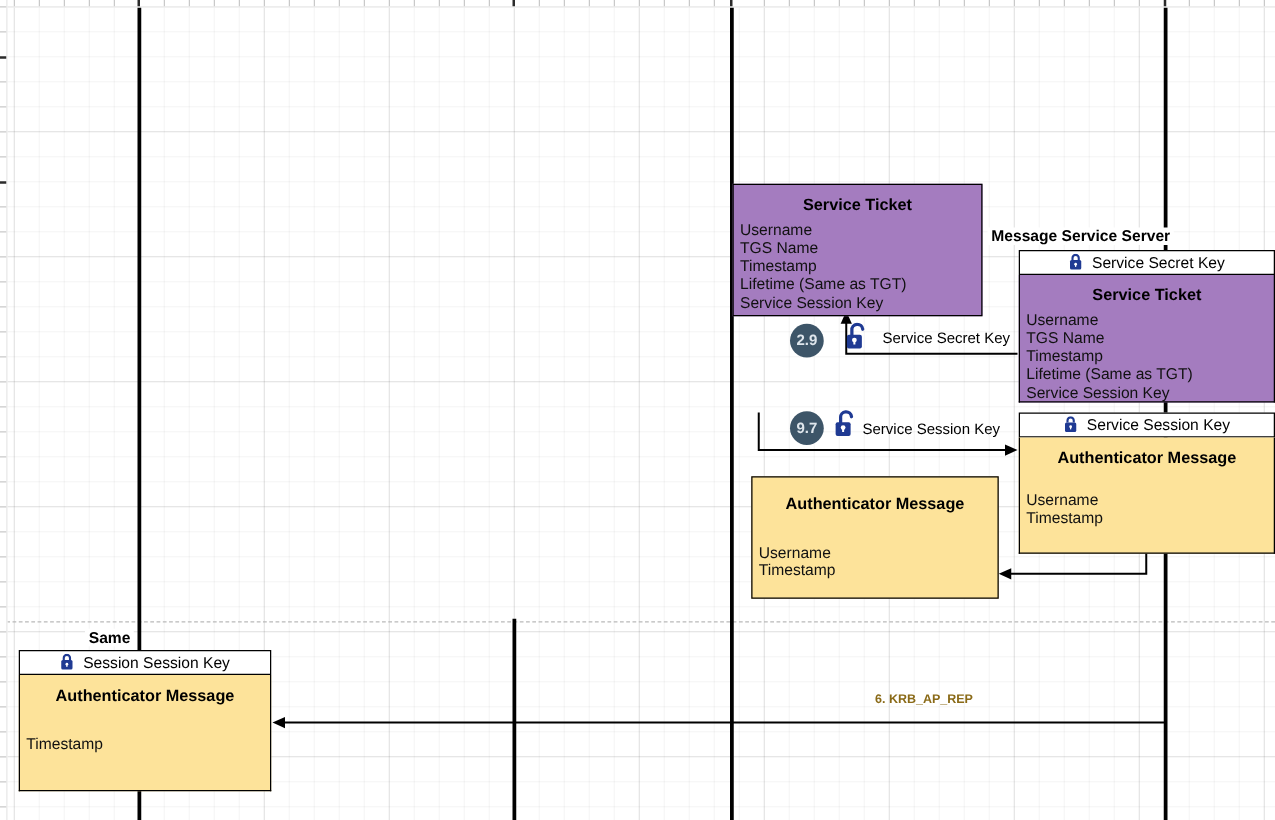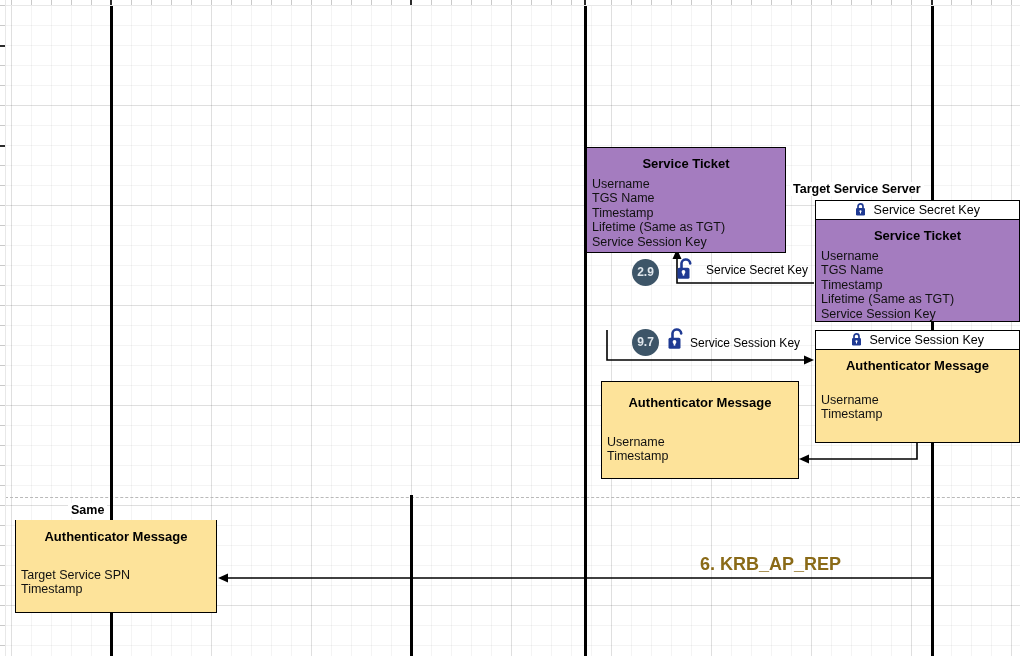--- a/index.html
+++ b/index.html
@@ -137,21 +137,21 @@
   }
   .key-label {
     position: absolute;
     font-size: 12px;
     color: #000000;
     white-space: nowrap;
     z-index: 14;
   }
   .flow-label {
     position: absolute;
-    font-size: 18px;
+    font-size: 10px;
     font-weight: bold;
     color: #8a6a17;
     white-space: nowrap;
     z-index: 14;
   }
 
   
   .step-badge {
     position: absolute;
     width: 27px;
@@ -202,21 +202,21 @@
       <div class="body-lines" style="padding-top:6px;">
         <div>Username</div>
         <div>TGS Name</div>
         <div>Timestamp</div>
         <div>Lifetime (Same as TGT)</div>
         <div>Service Session Key</div>
       </div>
     </div>
   </div>
 
-  <div class="plain-label" style="left:790px; top:182px;">Target Service Server</div>
+  <div class="plain-label" style="left:790px; top:182px;">Message Service Server</div>
 
   <div class="node" style="left:815px; top:200px; width:205px;">
     <div class="node-header">
       <span class="lock-inline">
         <svg width="11" height="13" viewBox="0 0 11 13">
           <path d="M3 5 V3.4 A2.5 2.5 0 0 1 8 3.4 V5" fill="none" stroke="#1f3a93" stroke-width="1.7"></path>
           <rect x="1" y="5" width="9" height="7.5" rx="1.2" fill="#1f3a93"></rect>
           <circle cx="5.5" cy="8.3" r="1.1" fill="#ffffff"></circle>
           <rect x="5" y="8.3" width="1" height="2.2" fill="#ffffff"></rect>
         </svg>
@@ -262,24 +262,34 @@
       <div class="body-lines" style="padding-top:25px;">
         <div>Username</div>
         <div>Timestamp</div>
       </div>
     </div>
   </div>
 
   <div class="plain-label" style="left:68px; top:503px;">Same</div>
 
   <div class="node" style="left:15px; top:520px; width:202px;">
+    <div class="node-header">
+      <span class="lock-inline">
+        <svg width="11" height="13" viewBox="0 0 11 13">
+          <path d="M3 5 V3.4 A2.5 2.5 0 0 1 8 3.4 V5" fill="none" stroke="#1f3a93" stroke-width="1.7"></path>
+          <rect x="1" y="5" width="9" height="7.5" rx="1.2" fill="#1f3a93"></rect>
+          <circle cx="5.5" cy="8.3" r="1.1" fill="#ffffff"></circle>
+          <rect x="5" y="8.3" width="1" height="2.2" fill="#ffffff"></rect>
+        </svg>
+      </span>
+      <span>Session Session Key</span>
+    </div>
     <div class="node-body yellow" style="height:93px;">
       <div class="body-title" style="padding-top:9px;">Authenticator Message</div>
       <div class="body-lines" style="padding-top:24px;">
-        <div>Target Service SPN</div>
         <div>Timestamp</div>
       </div>
     </div>
   </div>
 
   <svg class="conn" style="left:0px; top:0px; width:1020px; height:656px;">
     <polyline points="814,283 677,283 677,258" fill="none" stroke="#000000" stroke-width="1.6"></polyline>
     <polygon points="677,249 672.5,259 681.5,259" fill="#000000"></polygon>
   </svg>
 

